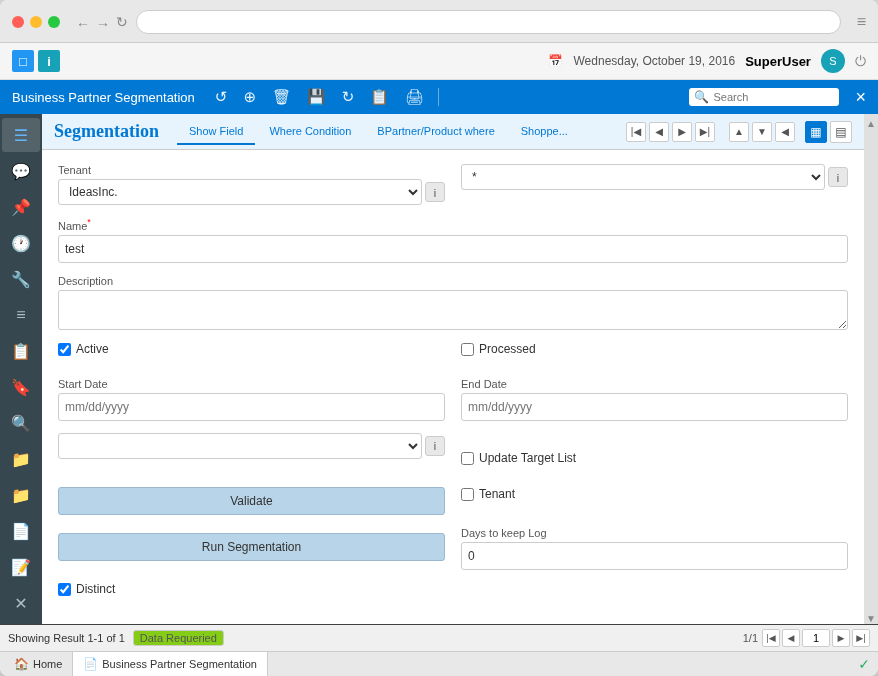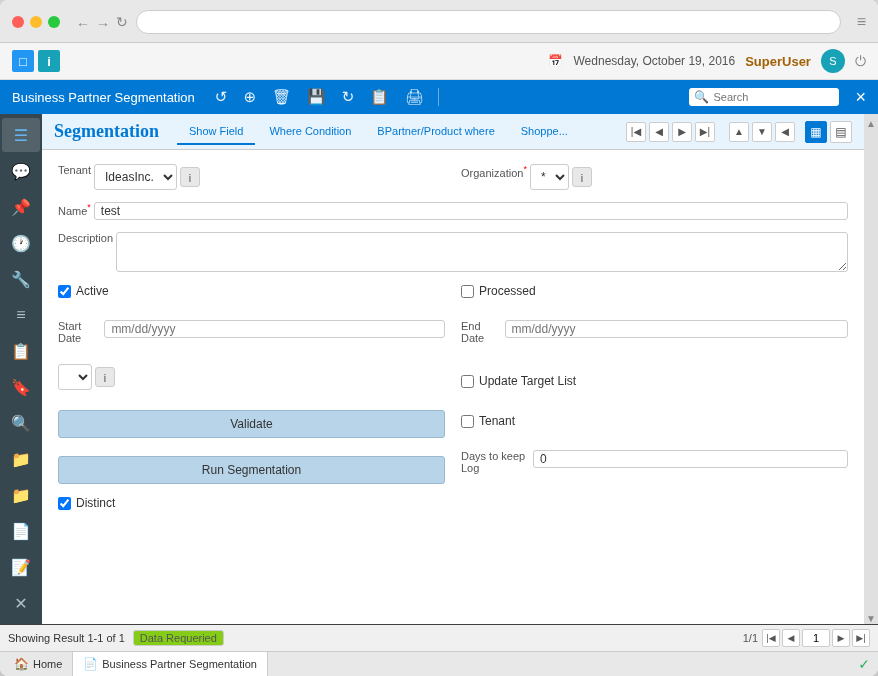--- a/index.html
+++ b/index.html
@@ -60,21 +60,21 @@
       font-size: 13px; font-weight: bold; border-radius: 2px;
     }
     .app-icon-info {
       background: #17a2b8;
       color: white;
       width: 22px; height: 22px;
       display: flex; align-items: center; justify-content: center;
       font-size: 13px; font-weight: bold; border-radius: 2px;
     }
     .app-header-right { display: flex; align-items: center; gap: 10px; font-size: 12px; color: #555; }
-    .superuser-label { font-weight: bold; color: #a16207; font-size: 13px; }
+    .superuser-label { font-weight: bold; color: #000000; font-size: 13px; }
     .header-icon { color: #888; font-size: 14px; cursor: pointer; }
     .header-avatar {
       width: 24px; height: 24px; background: #17a2b8; border-radius: 50%;
       display: flex; align-items: center; justify-content: center; color: white; font-size: 11px;
     }
 
     
     .toolbar {
       background: #0078d4;
       padding: 6px 12px;
@@ -186,32 +186,32 @@
 
     
     .form-area {
       flex: 1;
       background: white;
       padding: 14px 16px;
       overflow-y: auto;
     }
 
     .form-row { display: flex; gap: 16px; margin-bottom: 12px; }
-    .form-group { display: flex; flex-direction: row; gap: 3px; flex: 1; }
+    .form-group { display: flex; flex-direction: column; gap: 3px; flex: 1; }
     .form-label {
       font-size: 11px;
       color: #555;
     }
     .form-label .required { color: red; font-size: 9px; vertical-align: super; }
     .form-input {
       border: 1px solid #ccc;
       border-radius: 3px;
       padding: 4px 6px;
       font-size: 12px;
-      height: 18px;
+      height: 28px;
       color: #333;
       width: 100%;
       outline: none;
     }
     .form-input.placeholder-gray { color: #aaa; }
 
     .form-select-wrap {
       display: flex;
       align-items: center;
       gap: 3px;
@@ -453,23 +453,20 @@
           <div class="form-group">
             <label class="form-label">Tenant</label>
             <div class="form-select-wrap">
               <select class="form-select">
                 <option>IdeasInc.</option>
               </select>
               <div class="form-info-btn">ℹ</div>
             </div>
           </div>
           <div class="form-group">
-            <label class="form-label">
-              <span>Organization</span><span class="required">*</span>
-            </label>
             <div class="form-select-wrap">
               <select class="form-select">
                 <option>*</option>
               </select>
               <div class="form-info-btn">ℹ</div>
             </div>
           </div>
         </div>
 
         <div class="form-row">

